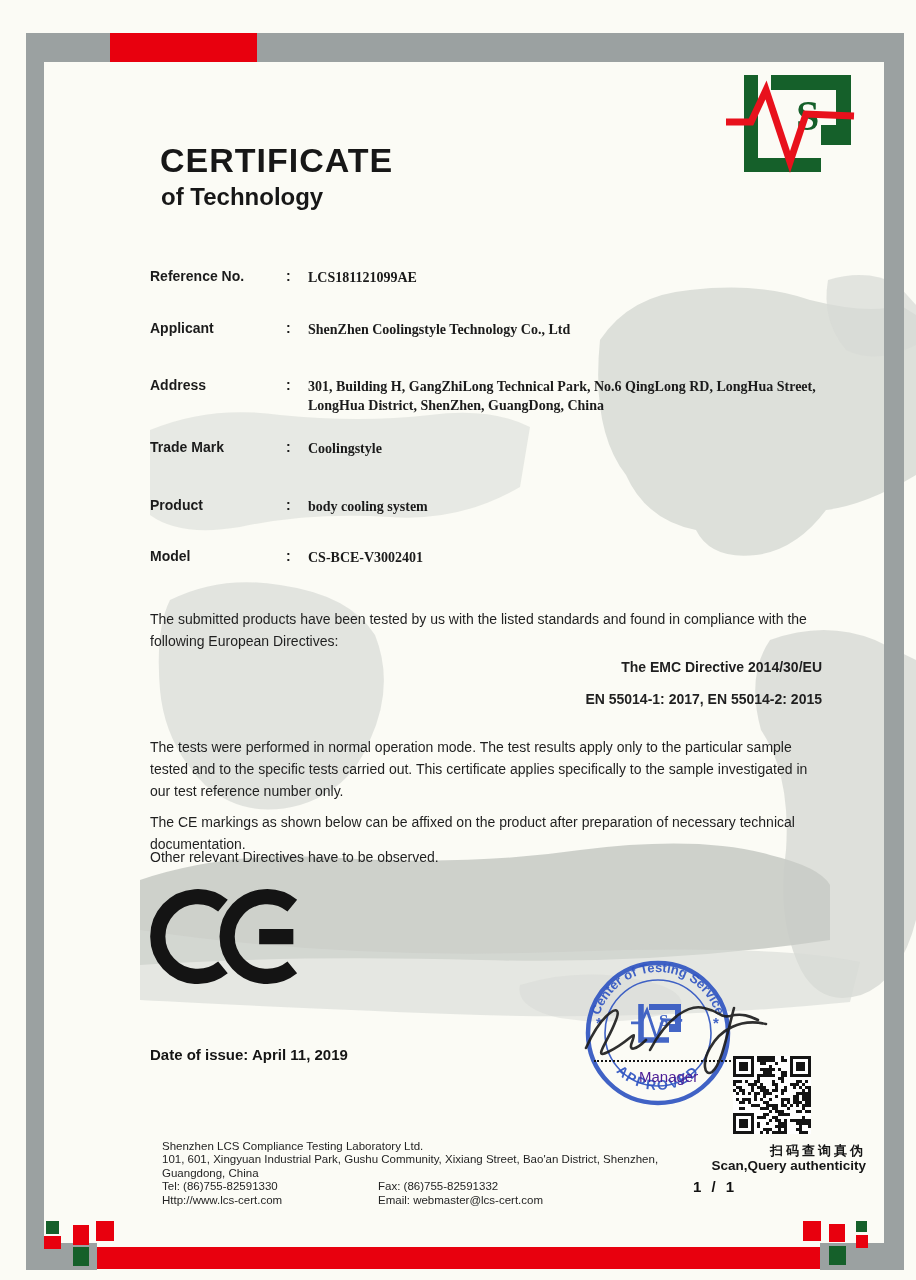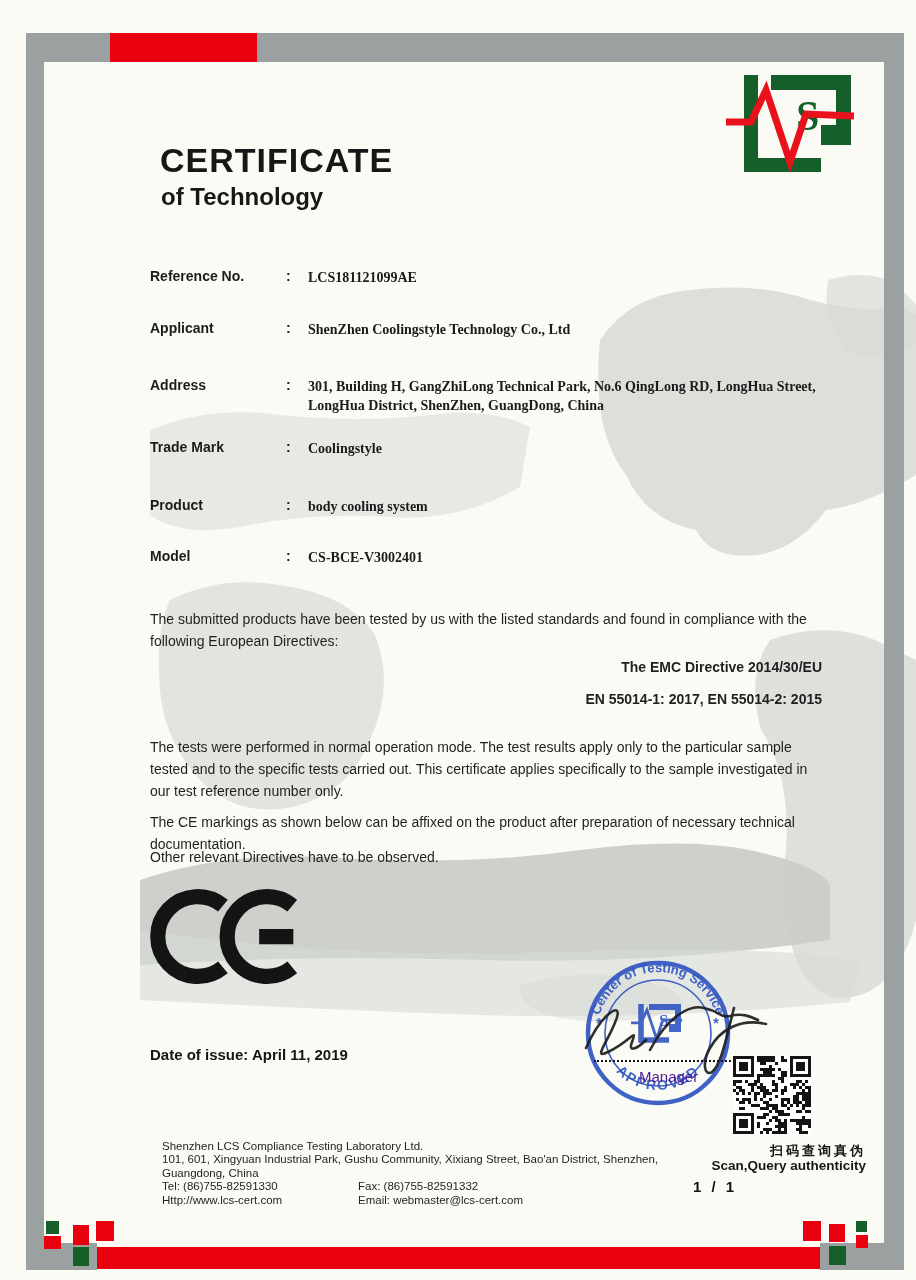--- a/index.html
+++ b/index.html
@@ -27,21 +27,21 @@
   .dateline{position:absolute;left:150px;top:1046px;font-size:15px;font-weight:700;color:#151515;}
   .stampwrap{position:absolute;left:570px;top:956px;width:212px;height:158px;}
   .dots{position:absolute;left:594px;top:1060px;width:172px;border-bottom:2.5px dotted #141414;}
   .manager{position:absolute;left:639px;top:1068px;font-size:15px;color:#4c1d95;}
   .qr{position:absolute;left:733px;top:1056px;width:78px;height:78px;background:#fff;}
   .qrcap{position:absolute;left:698px;width:156px;text-align:right;font-weight:700;color:#161616;margin-left:12px;}
   .cap-cn{top:1142px;font-size:13px;letter-spacing:3px;}
   .cap-en{top:1158px;font-size:13.5px;}
   .pagenum{position:absolute;left:693px;top:1178px;font-size:15px;font-weight:700;letter-spacing:3px;color:#111;}
   .footer{position:absolute;left:162px;top:1140px;font-size:11.5px;line-height:13.4px;color:#242424;}
-  .footer .cols{display:flex;}
+  .footer .cols{display:flex;gap:20px;}
   .footer .c1{width:196px;flex:none;}
 </style>
 </head>
 <body>
 
 <div class="sheet">
 
   <svg class="mapsvg" width="916" height="1280" viewBox="0 0 916 1280">
     <g fill="#d7dad5">
       <path d="M600,340 q30,-45 90,-50 q70,-8 120,10 q60,15 90,5 l16,10 l0,160 q-50,30 -90,35 q-30,40 -70,45 q-45,5 -60,-25 q-50,-10 -70,-55 q-35,-45 -26,-135z" opacity="0.85"></path>

